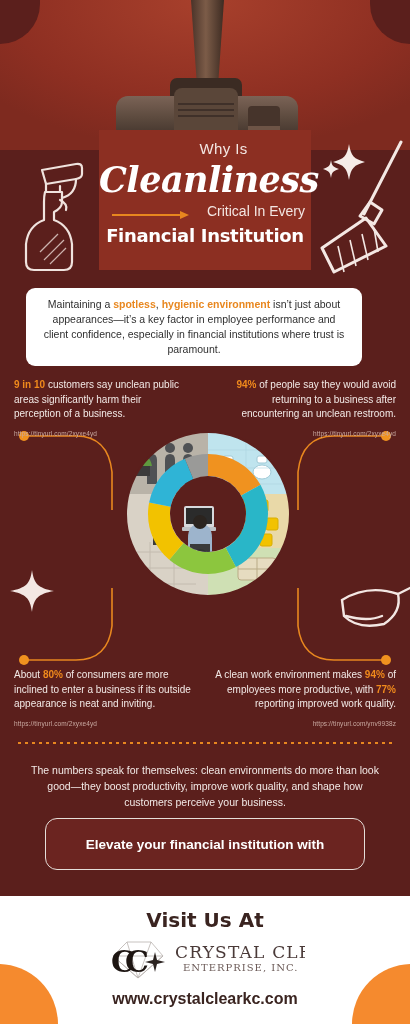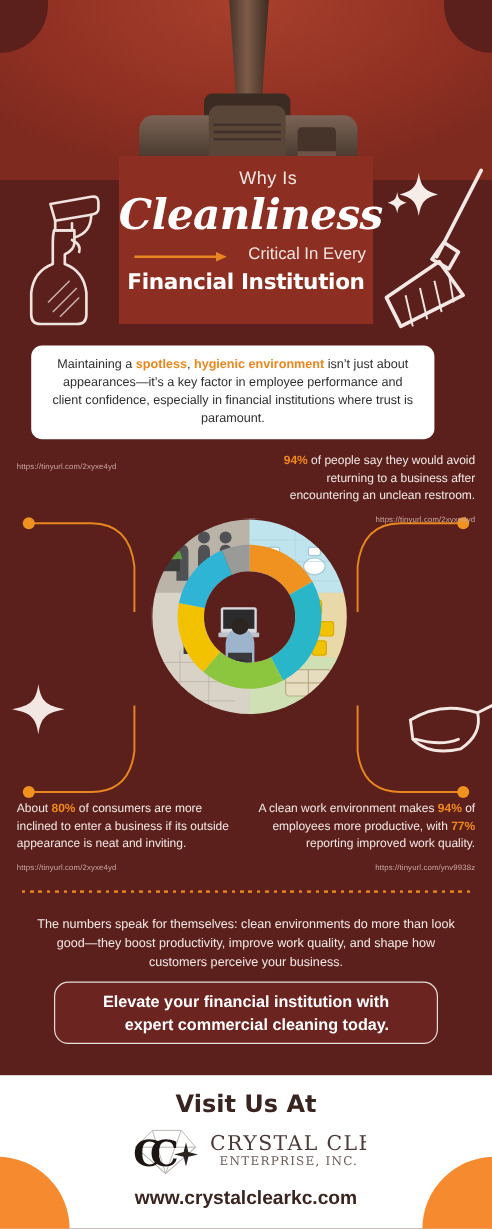--- a/index.html
+++ b/index.html
@@ -228,20 +228,23 @@
     </g>
     <g fill="#f0921f">
       <circle cx="24" cy="76" r="5"></circle>
         <circle cx="386" cy="76" r="5"></circle>
       <circle cx="24" cy="300" r="5"></circle>
         <circle cx="386" cy="300" r="5"></circle>
     </g>
   </svg>
 
   <div class="stat s-tl">
+    <div>
+      <span class="num">9 in 10</span><span> customers say unclean public areas significantly harm their perception of a business.</span>
+    </div>
     <div class="src">https://tinyurl.com/2xyxe4yd</div>
   </div>
 
   <div class="stat s-tr">
     <div>
       <span class="num">94%</span><span> of people say they would avoid returning to a business after encountering an unclean restroom.</span>
     </div>
     <div class="src">https://tinyurl.com/2xyxe4yd</div>
   </div>
 
@@ -358,21 +361,20 @@
       <circle cx="82" cy="82" r="82" fill="none" stroke="#5b1f1c" stroke-width="2"></circle>
     </svg>
   </div>
 
   <div class="divider"></div>
   <div class="conclusion">The numbers speak for themselves: clean environments do more than look good—they boost productivity, improve work quality, and shape how customers perceive your business.</div>
 
   <div class="cta">
     <div>
       <div>Elevate your financial institution with</div>
-      <div>expert commercial cleaning today.</div>
     </div>
   </div>
 
   <div class="footer">
     <div class="f-circle-l"></div>
     <div class="f-circle-r"></div>
     <div class="visit">Visit Us At</div>
 
     <svg class="logo" viewBox="0 0 200 42">
       <g stroke="#b9b2ae" stroke-width=".8" fill="none">

